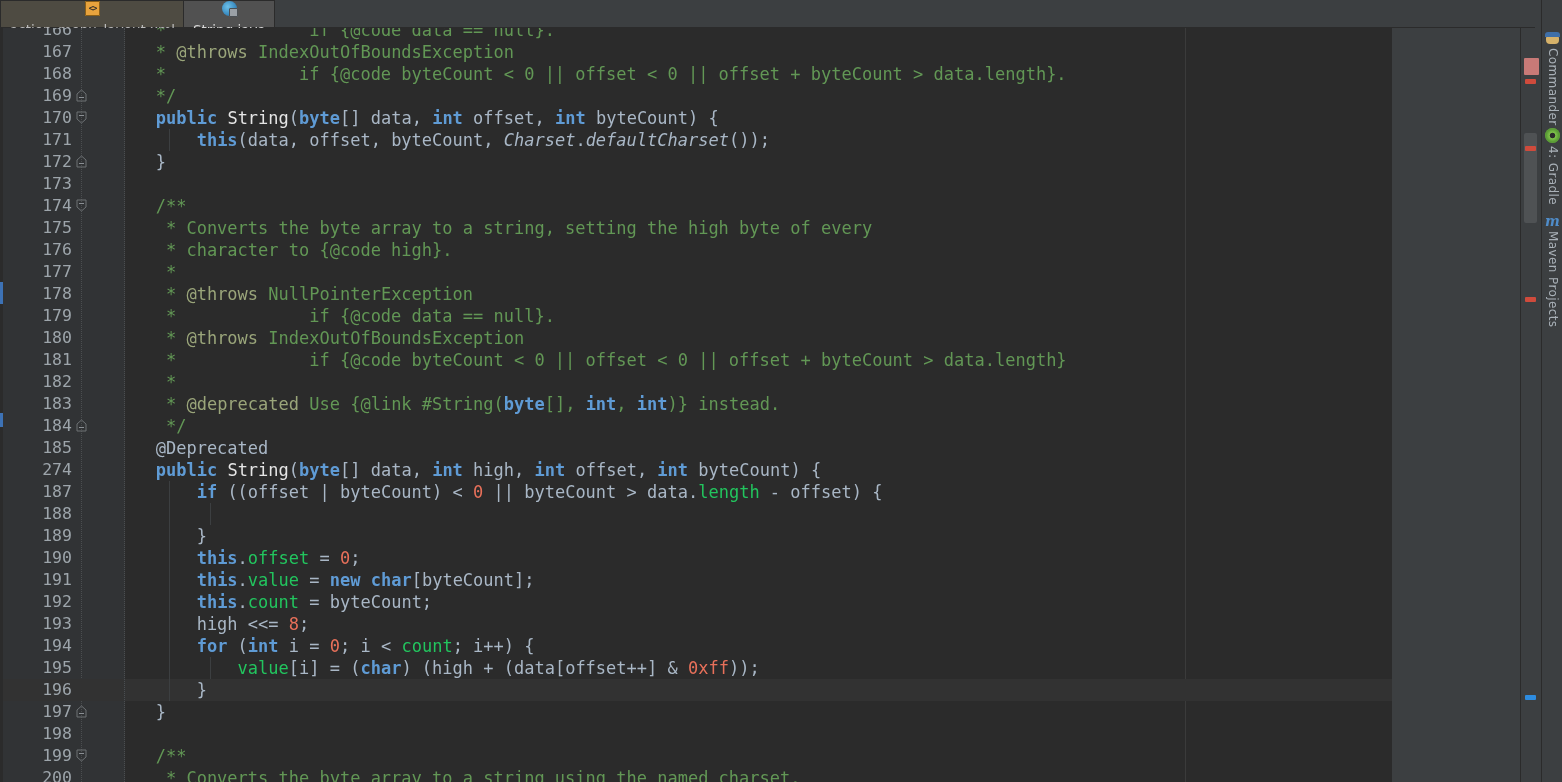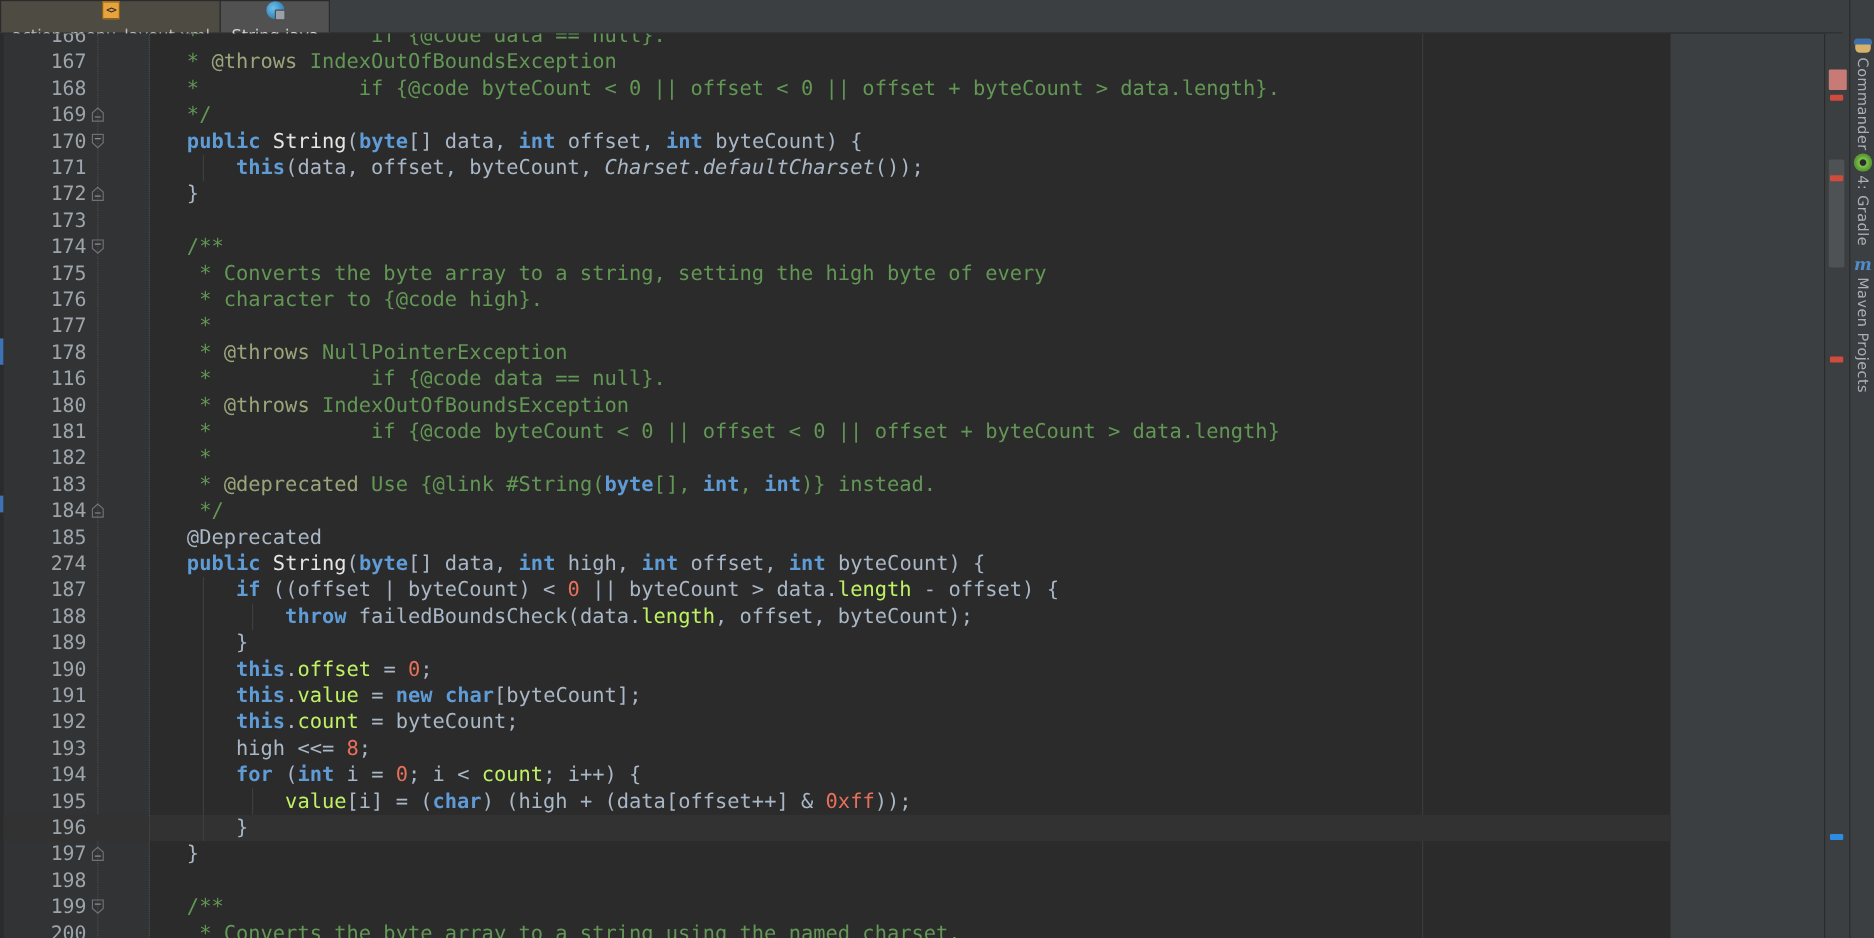--- a/index.html
+++ b/index.html
@@ -115,21 +115,21 @@
   }
   .indent {
     position: absolute; top: 0; height: 22px; width: 1px; background: #3c3f41;
   }
 
   
   .k  { color: #5f9bd5; font-weight: bold; }     
   .cls{ color: #e5e5e5; }                         
   .cm { color: #629755; font-style: normal; }                         
   .tag{ color: #9aa57a; }                         
-  .fld{ color: #bef264; text-align: center; }                         
+  .fld{ color: #22c55e; text-align: center; }                         
   .num{ color: #e8705a; }                         
   .itl{ color: #a9b7c6; font-style: italic; }                         
   .txt{ color: #a9b7c6; }
 
   
   #marker-track {
     position: absolute; left: 1520px; top: 28px; width: 20px; height: 754px;
     background: #3c3f41;
     border-left: 1px solid #2b2b2b;
   }
@@ -265,21 +265,21 @@
         <div class="row" style="top: 211px;">
           <div class="lno">176</div>
         </div>
         <div class="row" style="top: 233px;">
           <div class="lno">177</div>
         </div>
         <div class="row" style="top: 255px;">
           <div class="lno">178</div>
         </div>
         <div class="row" style="top: 277px;">
-          <div class="lno">116</div>
+          <div class="lno">179</div>
         </div>
         <div class="row" style="top: 299px;">
           <div class="lno">180</div>
         </div>
         <div class="row" style="top: 321px;">
           <div class="lno">181</div>
         </div>
         <div class="row" style="top: 343px;">
           <div class="lno">182</div>
         </div>
@@ -422,21 +422,20 @@
         <div class="row" style="top: 431px;">
           <div class="codeline"><span class="txt">   </span><span class="k">public</span><span class="txt"> </span><span class="cls">String</span><span class="txt">(</span><span class="k">byte</span><span class="txt">[] data, </span><span class="k">int</span><span class="txt"> high, </span><span class="k">int</span><span class="txt"> offset, </span><span class="k">int</span><span class="txt"> byteCount) {</span></div>
         </div>
         <div class="row" style="top: 453px;">
           <div class="indent" style="left: 43.8px;"></div>
           <div class="codeline"><span class="txt">       </span><span class="k">if</span><span class="txt"> ((offset | byteCount) &lt; </span><span class="num">0</span><span class="txt"> || byteCount &gt; data.</span><span class="fld">length</span><span class="txt"> - offset) {</span></div>
         </div>
         <div class="row" style="top: 475px;">
           <div class="indent" style="left: 43.8px;"></div>
           <div class="indent" style="left: 84.6px;"></div>
-          <div class="codeline"><span class="txt">           </span><span class="k">throw</span><span class="txt"> failedBoundsCheck(data.</span><span class="fld">length</span><span class="txt">, offset, byteCount);</span></div>
         </div>
         <div class="row" style="top: 497px;">
           <div class="indent" style="left: 43.8px;"></div>
           <div class="codeline"><span class="txt">       }</span></div>
         </div>
         <div class="row" style="top: 519px;">
           <div class="indent" style="left: 43.8px;"></div>
           <div class="codeline"><span class="txt">       </span><span class="k">this</span><span class="txt">.</span><span class="fld">offset</span><span class="txt"> = </span><span class="num">0</span><span class="txt">;</span></div>
         </div>
         <div class="row" style="top: 541px;">

